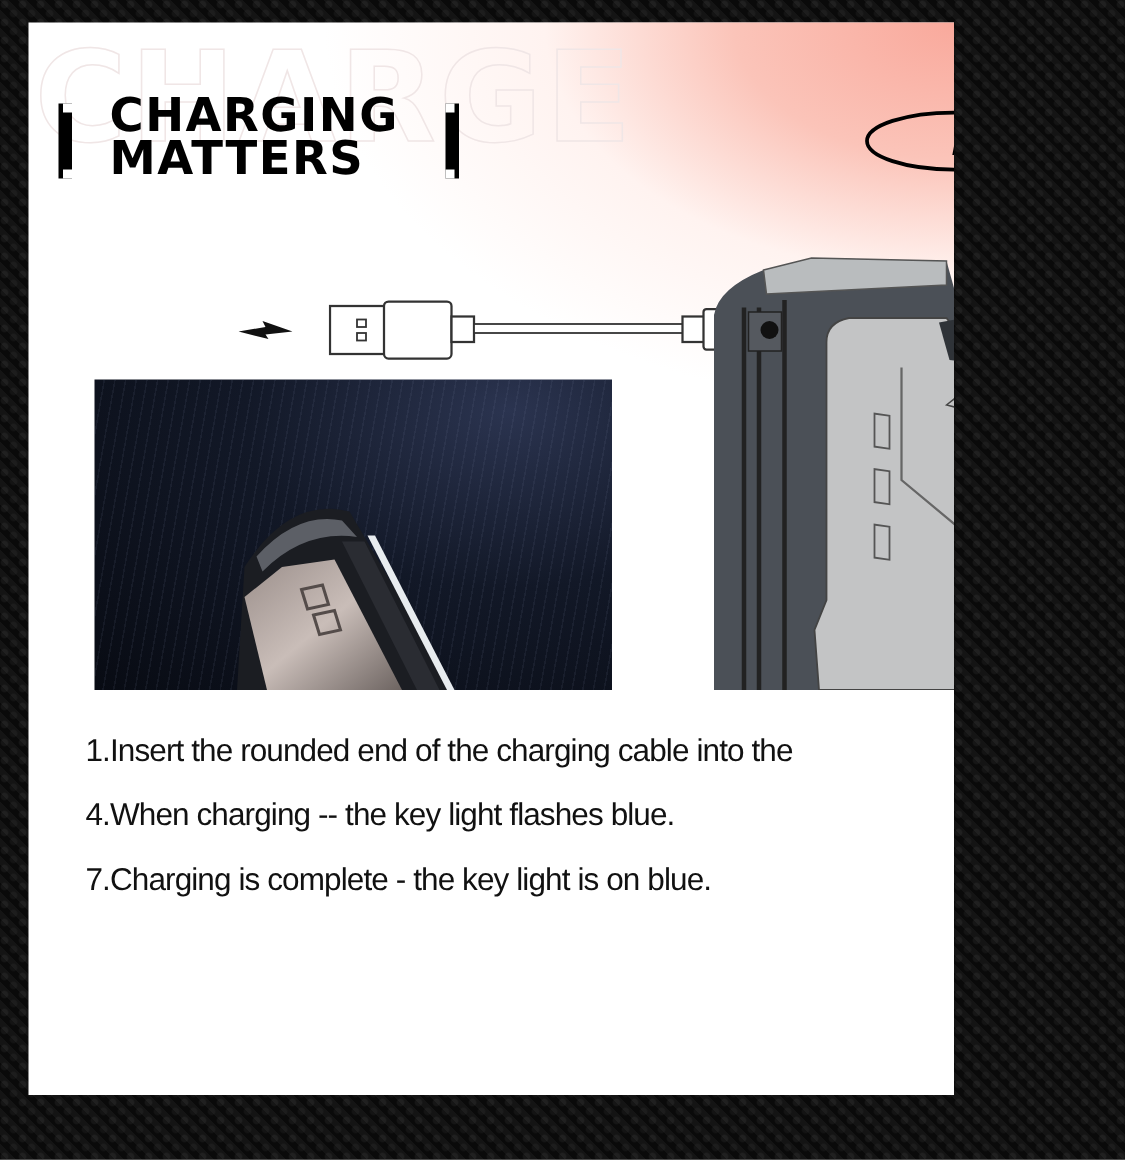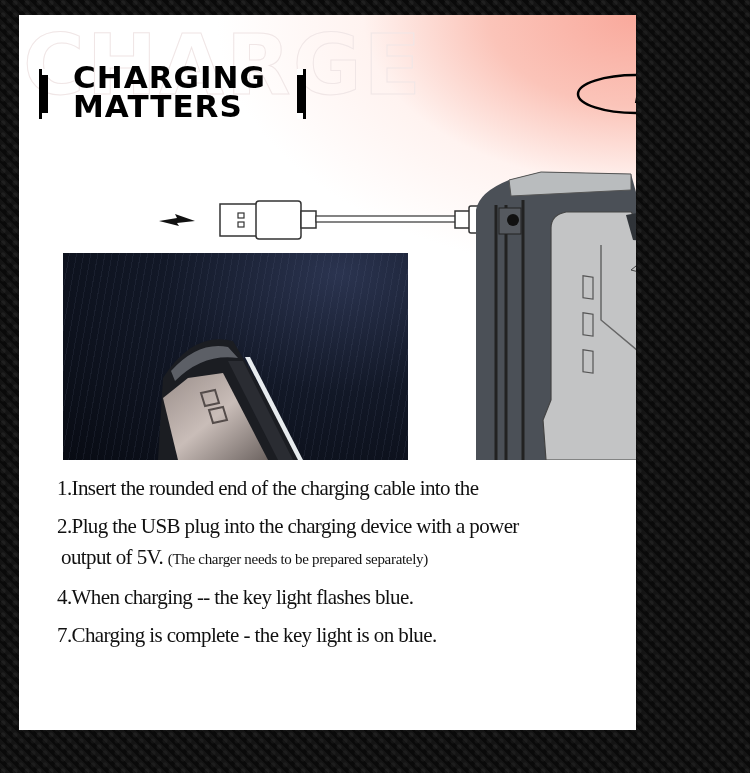--- a/index.html
+++ b/index.html
@@ -52,22 +52,22 @@
   .photo {
     position:absolute; left:44px; top:238px; width:345px; height:207px;
     background:
       repeating-linear-gradient(100deg, rgba(120,130,160,0.0) 0 6px, rgba(120,130,160,0.10) 6px 7px),
       radial-gradient(ellipse at 80% 10%, #2b3450 0%, #121827 45%, #080b13 100%);
     overflow:hidden;
   }
   .device { position:absolute; left:452px; top:155px; }
   .instructions { position:absolute; left:38px; top:458px; width:680px; color:#111; }
   .step {
-    font-family:Liberation Serif, serif; font-size:21px; line-height:31px;
-    letter-spacing:-0.6px; margin-bottom:7px;
+    font-family:Liberation Sans, sans-serif; font-size:21px; line-height:31px;
+    letter-spacing:-0.6px; margin-bottom:7px;margin-top:12px;
   }
   .step .cont { display:block; padding-left:14px; }
   .step .note { font-size:15px; letter-spacing:-0.3px; }
 </style>
 </head>
 <body>
 
 <div class="panel">
   <div class="ghost-word">CHARGE</div>
 
@@ -140,26 +140,19 @@
       <circle cx="42" cy="50" r="6" fill="#111"></circle>
       <path d="M160 100 L165 96 L168 102 Z" fill="none" stroke="#444"></path>
     </svg>
   </div>
 
   <div class="instructions">
     <div class="step">
       <span>1.Insert the rounded end of the charging cable into the</span>
     </div>
     <div class="step">
-      <span>2.Plug the USB plug into the charging device with a power</span>
-      <span class="cont" style="padding-left:4px">
-        <span>output of 5V.</span>
-        <span class="note">(The charger needs to be prepared separately)</span>
-      </span>
-    </div>
-    <div class="step">
       <span>4.When charging -- the key light flashes blue.</span>
     </div>
     <div class="step">
       <span>7.Charging is complete - the key light is on blue.</span>
     </div>
   </div>
 </div>
 
 </body></html>

